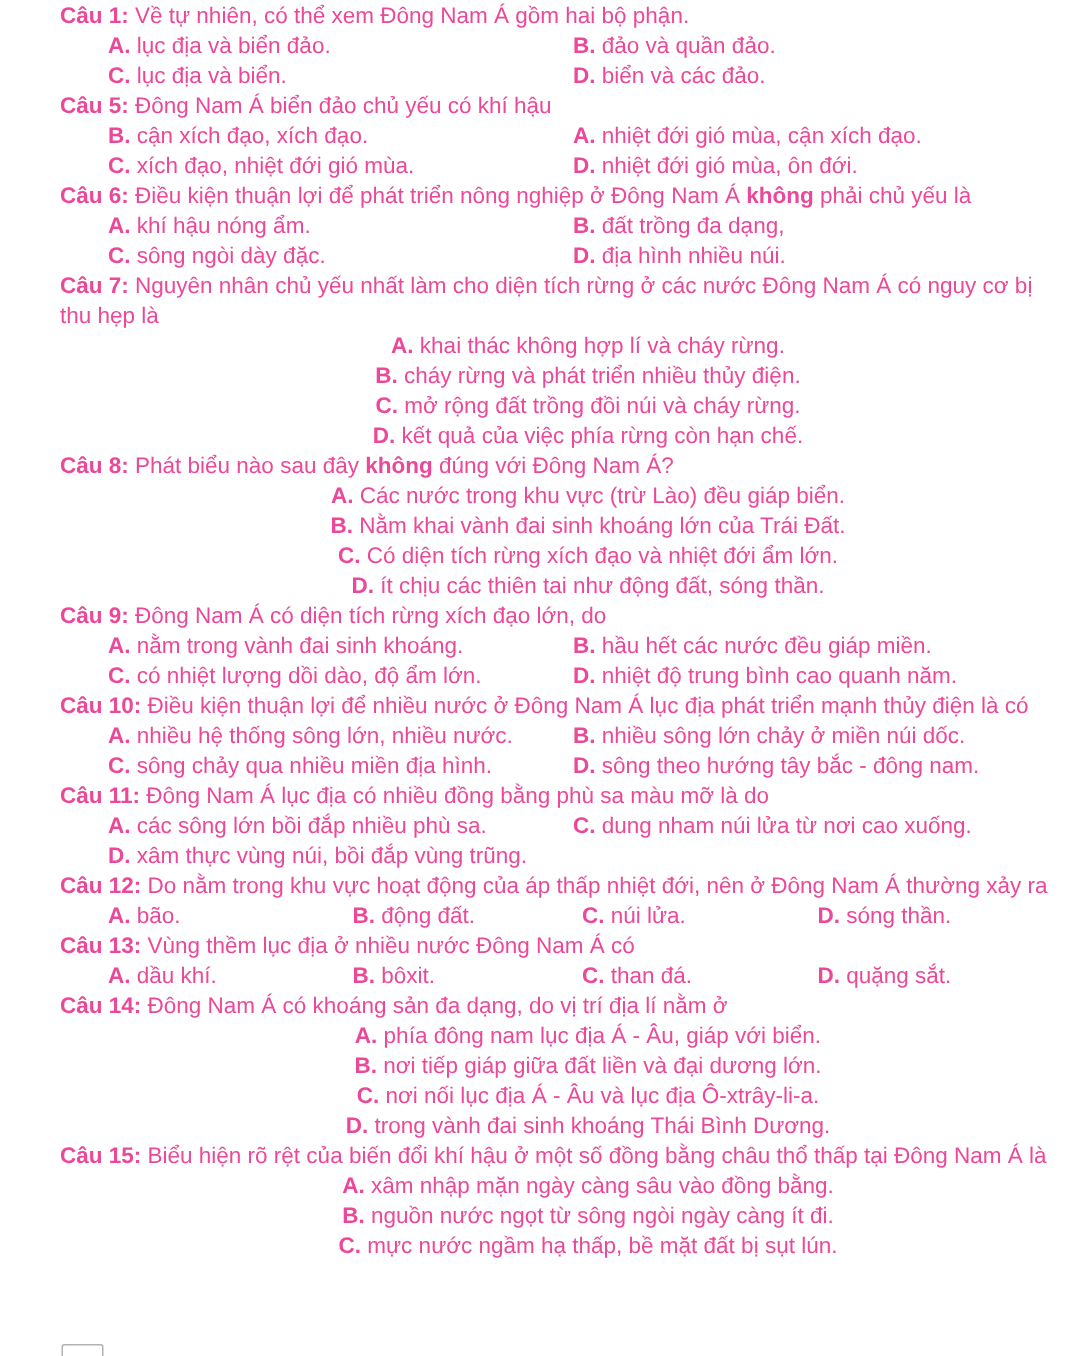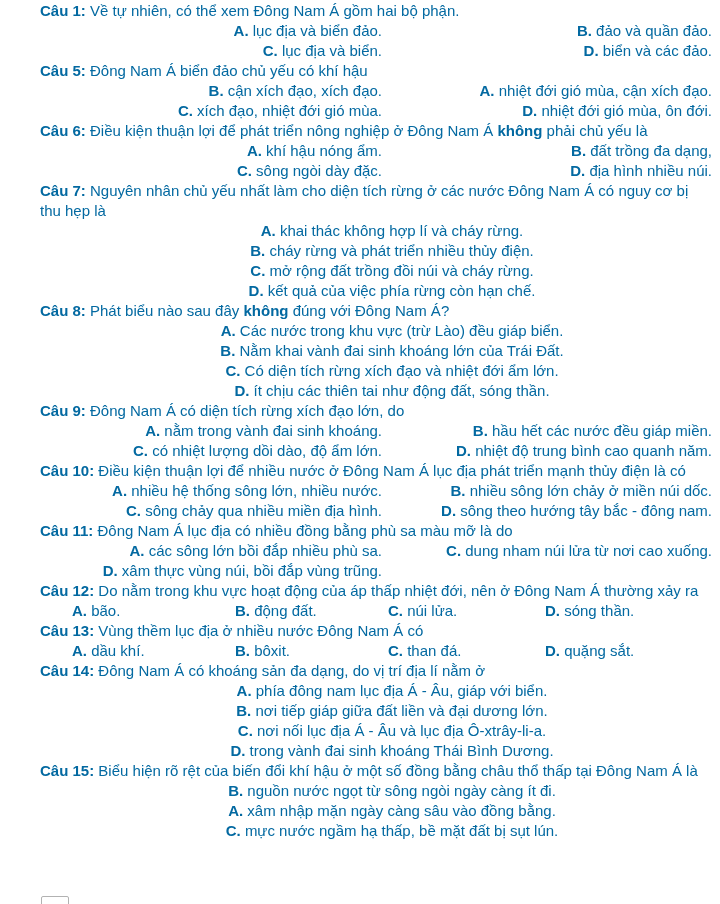--- a/index.html
+++ b/index.html
@@ -4,26 +4,26 @@
 <style>
   html,body{margin:0;padding:0;background:#fff;}
   body{width:720px;height:904px;overflow:hidden;position:relative;}
   .page{
     box-sizing:border-box;
     width:720px;
     padding:1px 8px 0 40px;
     font-family:"Liberation Sans",sans-serif;
     font-size:15px;
     line-height:20px;
-    color:#0369a1;
+    color:#ec4899;
   }
   .b{font-weight:700;}
   .question{margin:0;}
   .stem{margin:0;}
-  .options.two{display:grid;grid-template-columns:310px 1fr;margin-left:32px;text-align:right;}
+  .options.two{display:grid;grid-template-columns:310px 1fr;margin-left:32px;}
   .options.four{display:grid;grid-template-columns:163px 153px 157px 1fr;margin-left:32px;}
   .options.one .option{margin-left:32px;text-align:center;}
   .option{white-space:nowrap;overflow:visible;}
   .artifact-box{
     position:absolute;
     left:41px;top:896px;
     width:26px;height:16px;
     border:1.5px solid #b2b2b2;
     border-radius:2px;
     background:#fff;
@@ -128,21 +128,21 @@
         <div class="options one">
           <div class="option"><span class="b">A.</span> <span>phía đông nam lục địa Á - Âu, giáp với biển.</span></div>
           <div class="option"><span class="b">B.</span> <span>nơi tiếp giáp giữa đất liền và đại dương lớn.</span></div>
           <div class="option"><span class="b">C.</span> <span>nơi nối lục địa Á - Âu và lục địa Ô-xtrây-li-a.</span></div>
           <div class="option"><span class="b">D.</span> <span>trong vành đai sinh khoáng Thái Bình Dương.</span></div>
         </div>
       </div>
       <div class="question">
         <div class="stem"><span class="b">Câu 15:</span><span> Biểu hiện rõ rệt của biến đổi khí hậu ở một số đồng bằng châu thổ thấp tại Đông Nam Á là</span></div>
         <div class="options one">
+          <div class="option"><span class="b">A.</span> <span>xâm nhập mặn ngày càng sâu vào đồng bằng.</span></div>
           <div class="option"><span class="b">B.</span> <span>nguồn nước ngọt từ sông ngòi ngày càng ít đi.</span></div>
-          <div class="option"><span class="b">A.</span> <span>xâm nhập mặn ngày càng sâu vào đồng bằng.</span></div>
           <div class="option"><span class="b">C.</span> <span>mực nước ngầm hạ thấp, bề mặt đất bị sụt lún.</span></div>
         </div>
       </div>
     </div>
 </div>
 
 <div class="artifact-box"></div>
 
 </body></html>

